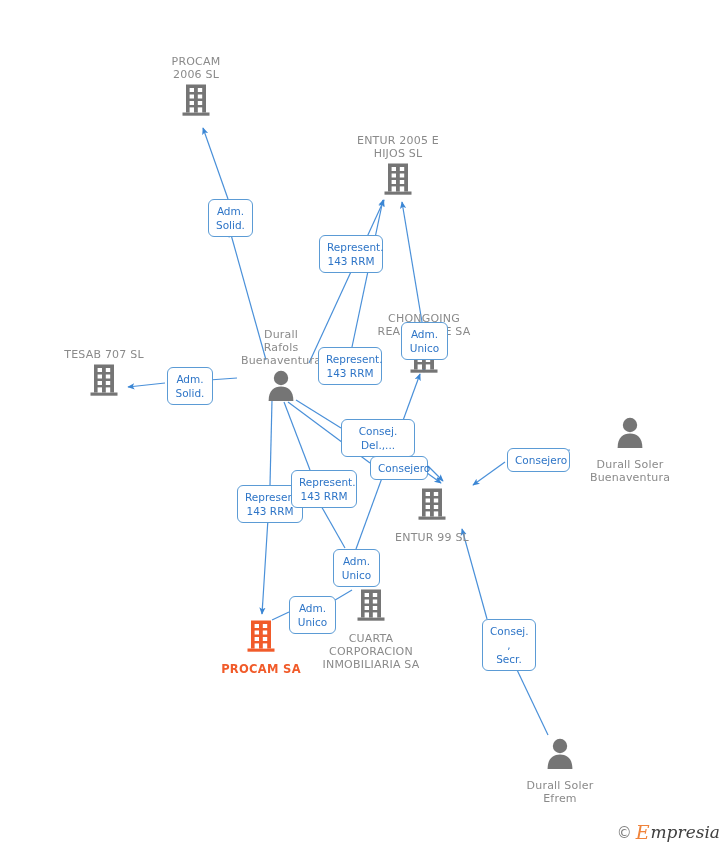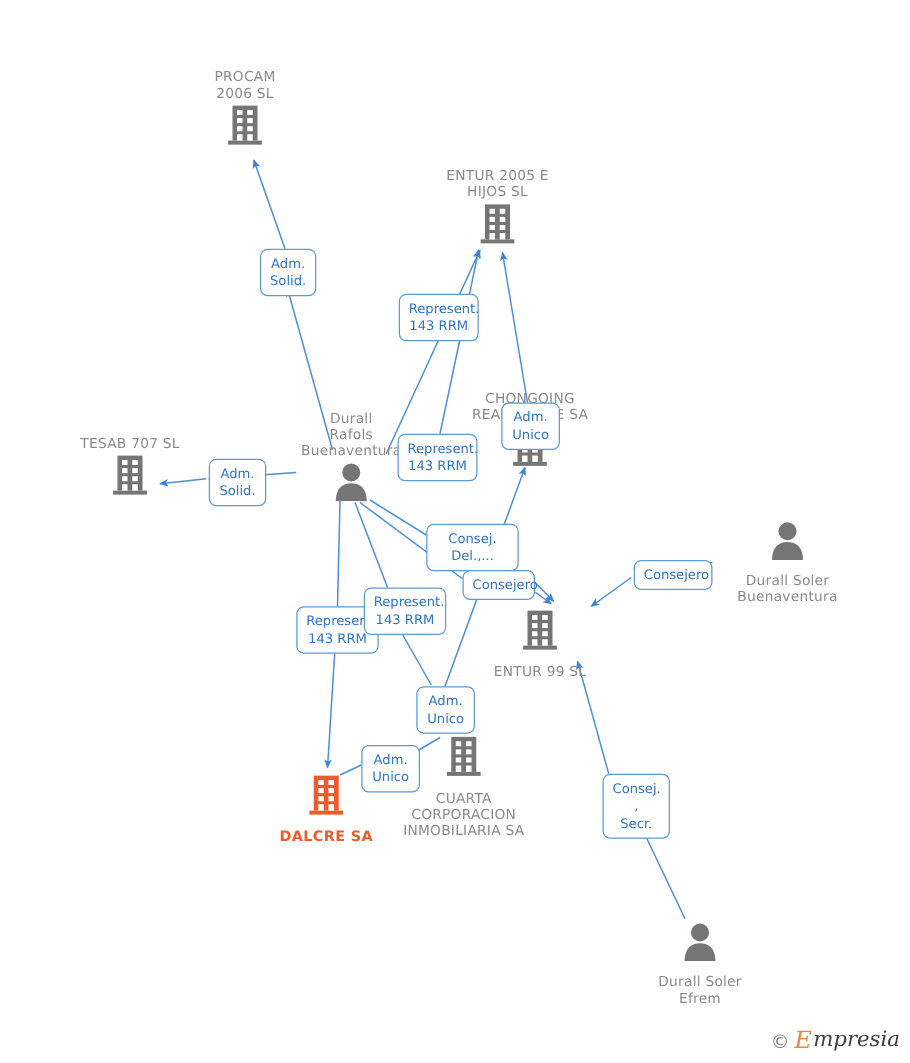--- a/index.html
+++ b/index.html
@@ -262,21 +262,21 @@
             <rect x="1.5" y="29.5" width="27" height="3.2" fill="#f15b2a"></rect>
             <rect x="8.6" y="5" width="4.4" height="4" fill="#ffffff"></rect>
             <rect x="16.8" y="5" width="4.4" height="4" fill="#ffffff"></rect>
             <rect x="8.6" y="11.5" width="4.4" height="4" fill="#ffffff"></rect>
             <rect x="16.8" y="11.5" width="4.4" height="4" fill="#ffffff"></rect>
             <rect x="8.6" y="18" width="4.4" height="4" fill="#ffffff"></rect>
             <rect x="16.8" y="18" width="4.4" height="4" fill="#ffffff"></rect>
             <rect x="8.6" y="24.4" width="4.4" height="5.1" fill="#ffffff"></rect>
             <rect x="16.8" y="24.4" width="4.4" height="5.1" fill="#ffffff"></rect>
           </svg></span>
-        <span class="nlabel">DALCRE SA</span>
+        <span class="nlabel">PROCAM SA</span>
       </div>
       <div class="node label-below" style="left: 560px; top: 737px;">
         <span class="glyph"><svg width="30" height="32" viewBox="0 0 30 32" xmlns="http://www.w3.org/2000/svg">
             <circle cx="15" cy="9" r="7.2" fill="#757575"></circle>
             <path d="M2.6 32 C2.6 21.5 8.2 17.6 15 17.6 C21.8 17.6 27.4 21.5 27.4 32 Z" fill="#757575"></path>
           </svg></span>
         <span class="nlabel">Durall Soler
 Efrem</span>
       </div>
     </div>

